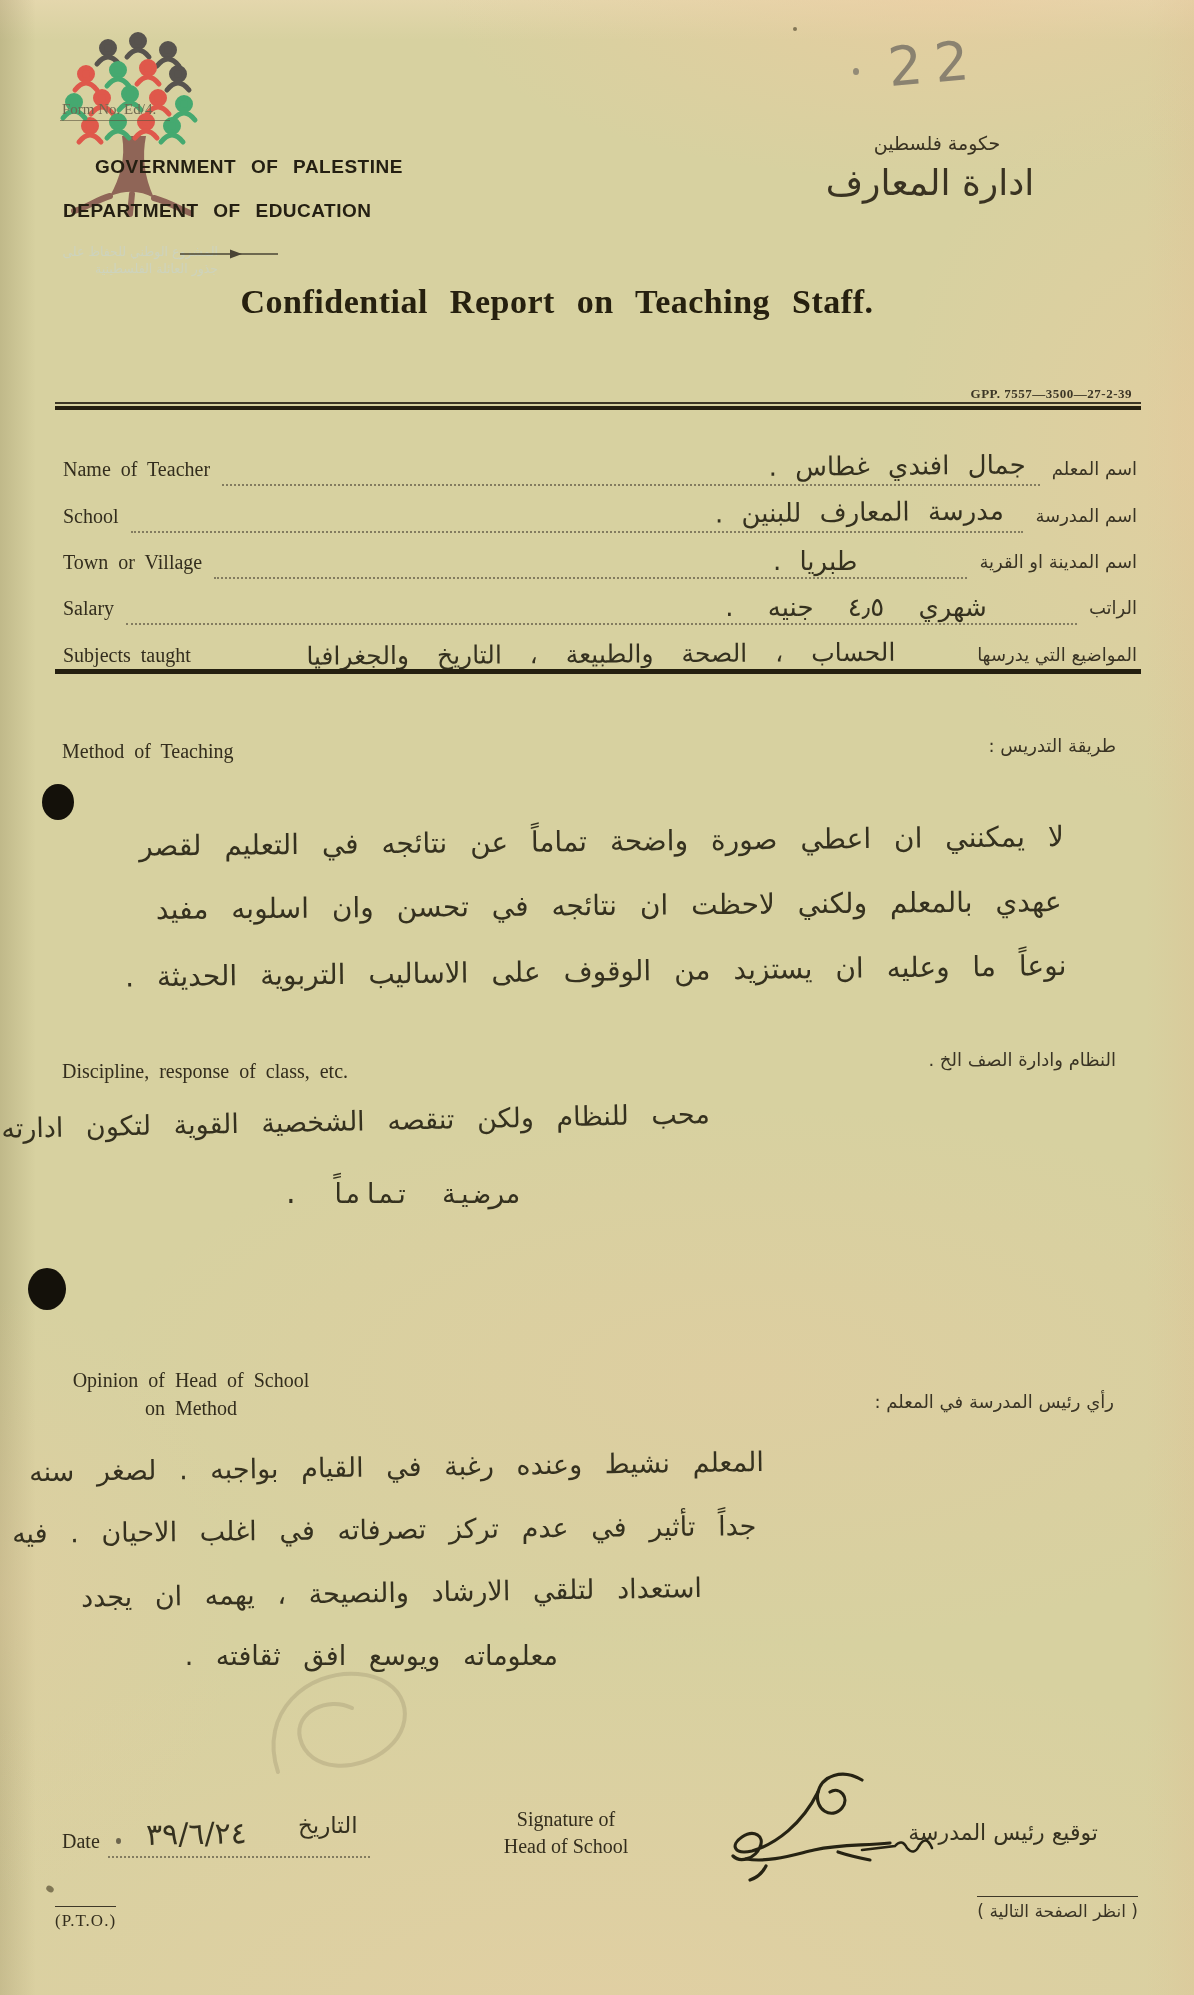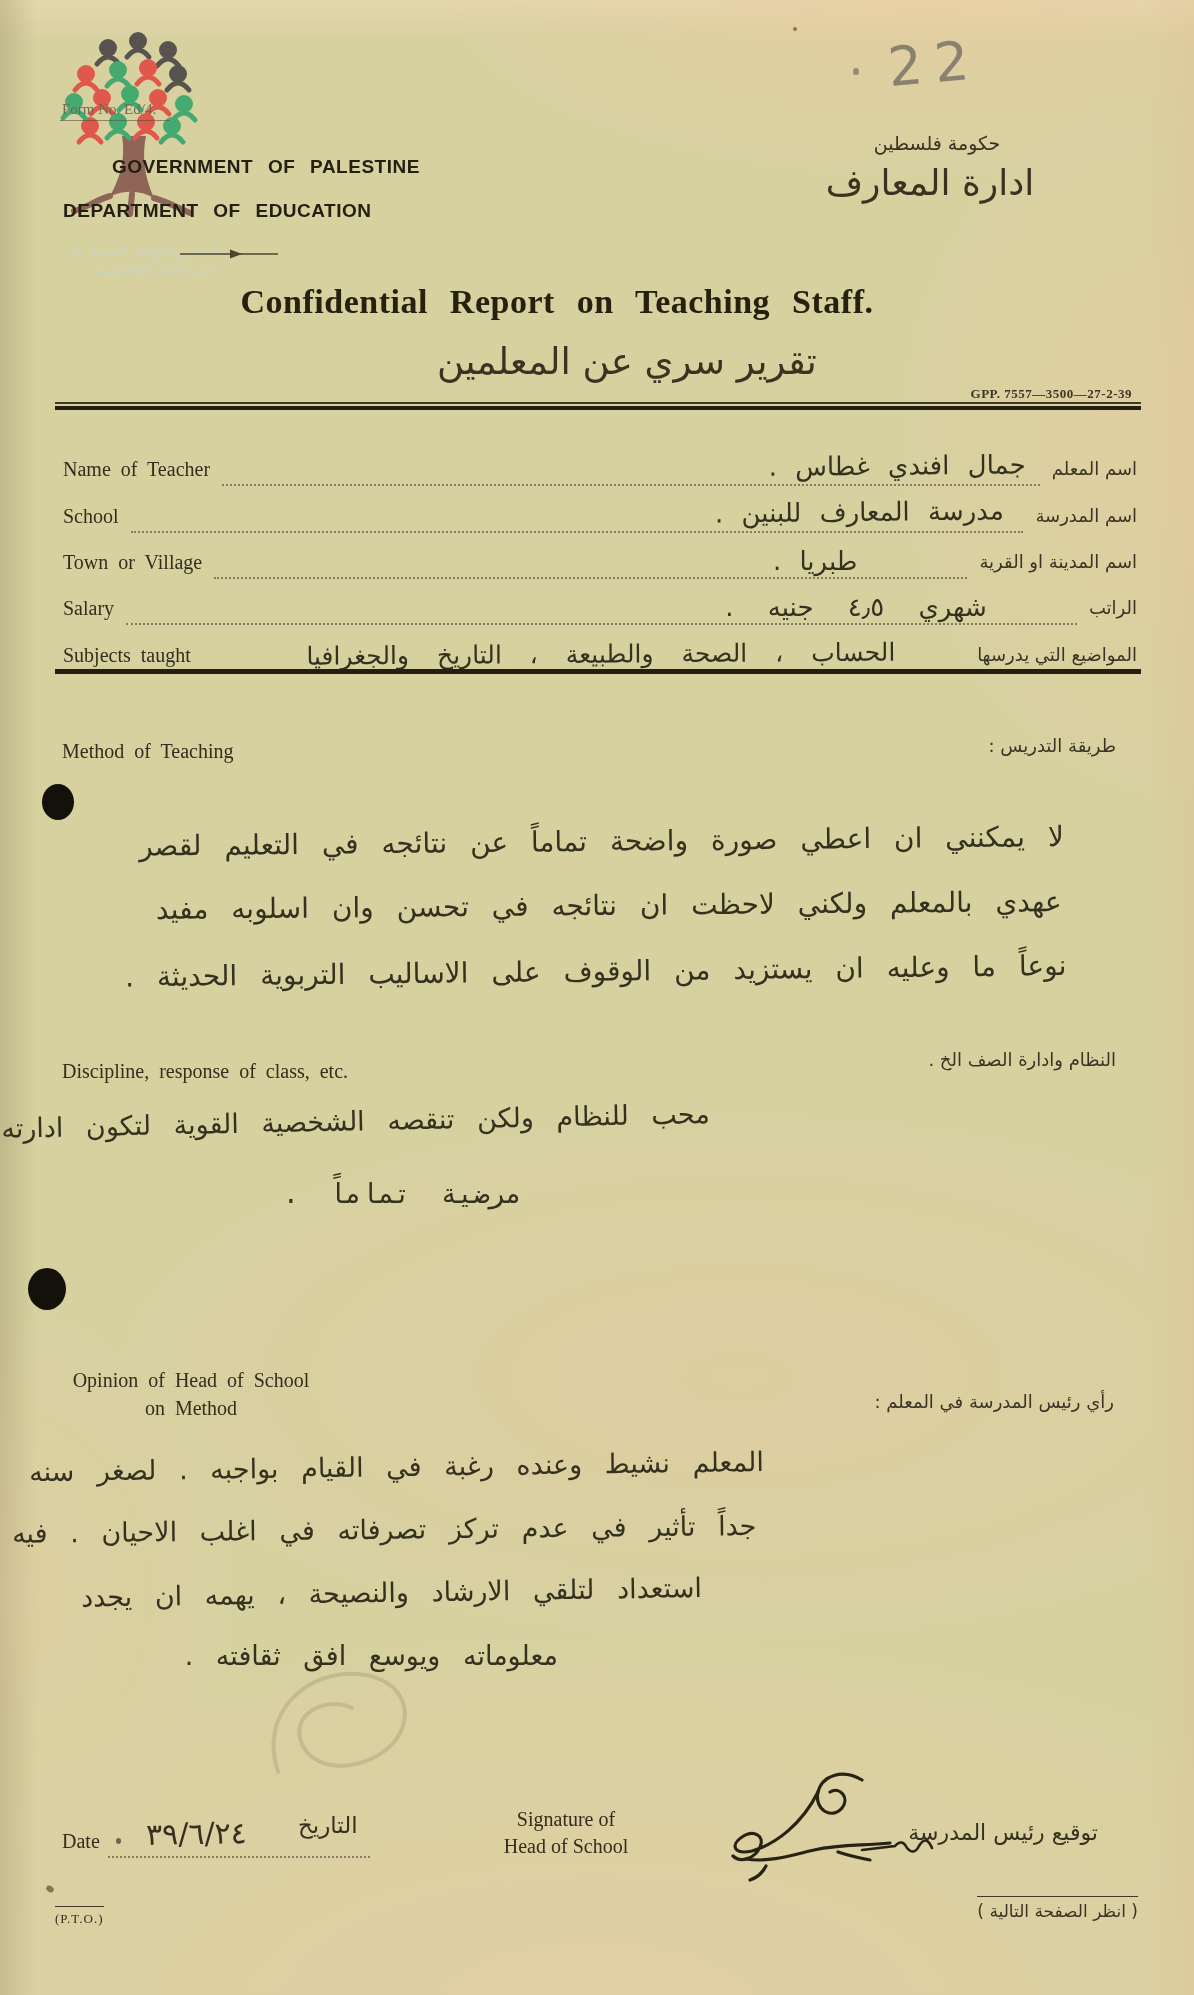--- a/index.html
+++ b/index.html
@@ -91,37 +91,36 @@
     </g>
   </svg>
 
   <div class="abs en-print" style="left:60px;top:101px;font-size:15px;color:#6f6850;border-bottom:1px solid rgba(90,82,60,.6);padding:0 14px 2px 2px;">Form No. Ed/4.</div>
 
   <div class="abs ar" style="left:50px;top:243px;width:168px;text-align:right;font-size:12.5px;line-height:17px;color:#cdd3bd;white-space:normal;">
     <div>المشروع الوطني للحفاظ على</div>
     <div>جذور العائلة الفلسطينية</div>
   </div>
 
-  <div class="abs" style="left:112px;top:156px;font-family:'Liberation Sans',sans-serif;font-weight:bold;font-size:19px;letter-spacing:.5px;word-spacing:9px;color:#241f12;">GOVERNMENT OF PALESTINE</div>
+  <div class="abs" style="left:95px;top:156px;font-family:'Liberation Sans',sans-serif;font-weight:bold;font-size:19px;letter-spacing:.5px;word-spacing:9px;color:#241f12;">GOVERNMENT OF PALESTINE</div>
   <div class="abs" style="left:63px;top:200px;font-family:'Liberation Sans',sans-serif;font-weight:bold;font-size:19px;letter-spacing:.5px;word-spacing:9px;color:#241f12;">DEPARTMENT OF EDUCATION</div>
 
   <svg class="abs" style="left:178px;top:248px;" width="112" height="12" viewBox="0 0 112 12">
     <line x1="2" y1="6" x2="100" y2="6" stroke="#4a4435" stroke-width="1.6"></line>
     <polygon points="52,1.5 64,6 52,10.5" fill="#4a4435"></polygon>
   </svg>
 
   <div class="abs" style="left:888px;top:32px;font-family:'DejaVu Sans',sans-serif;font-size:54px;letter-spacing:12px;color:#8a8270;transform:rotate(-5deg);">22</div>
   <div class="abs" style="left:853px;top:68px;width:6px;height:7px;border-radius:50%;background:#938b77;"></div>
   <div class="speck" style="left:793px;top:27px;width:4px;height:4px;"></div>
 
   <div class="abs ar" style="left:862px;top:132px;width:150px;text-align:center;font-size:19px;color:#3a3322;">حكومة فلسطين</div>
   <div class="abs ar" style="left:820px;top:162px;width:220px;text-align:center;font-size:36px;color:#3a3322;">ادارة المعارف</div>
 
   <div class="abs en-print" style="left:0;right:80px;text-align:center;top:283px;font-size:34px;font-weight:bold;word-spacing:13px;letter-spacing:.5px;color:#26200f;white-space:normal;">Confidential Report on Teaching Staff.</div>
-  <div class="abs ar" style="left:60px;right:0;text-align:center;top:340px;font-size:37px;color:#3a3322;white-space:normal;">تقرير سري عن المعلمين</div>
   <div class="abs en-print" style="right:62px;top:386px;font-size:13px;font-weight:bold;letter-spacing:.5px;color:#3c3626;">GPP. 7557—3500—27-2-39</div>
 
   <div class="rule" style="top:402px;height:2px;background:#3d3726;"></div>
   <div class="rule" style="top:406px;height:4px;background:#241f10;"></div>
 
   <div class="frow" style="top:440px;">
     <span class="flabel-en">Name of Teacher</span>
     <span class="fdots">
       <span class="fvalue" style="right:14px;transform:rotate(-.5deg)">جمال افندي غطاس .</span>
     </span>
@@ -214,15 +213,15 @@
       <path d="M76,100 C72,108 66,112 60,114"></path>
     </g>
   </svg>
   <svg class="abs" style="left:856px;top:1836px;" width="80" height="26" viewBox="0 0 80 26">
     <path d="M76,12 q-6,-14 -13,-2 q-5,10 -12,2 q-5,-10 -12,-2 L6,14" fill="none" stroke="#262313" stroke-width="2.6" stroke-linecap="round"></path>
   </svg>
   <div class="abs ar" style="right:96px;top:1820px;font-size:22px;color:#35311f;">توقيع رئيس المدرسة</div>
 
   <div class="speck" style="left:46px;top:1886px;width:8px;height:6px;transform:rotate(35deg);"></div>
 
-  <div class="abs en-print overlined" style="left:55px;top:1906px;font-size:13px;color:#332d1d;letter-spacing:1px;">(P.T.O.)</div>
+  <div class="abs en-print overlined" style="left:55px;top:1906px;font-size:17px;color:#332d1d;letter-spacing:1px;">(P.T.O.)</div>
   <div class="abs ar overlined" style="right:56px;top:1896px;font-size:17px;color:#3a3424;">( انظر الصفحة التالية )</div>
 </div>
 
 </body></html>

